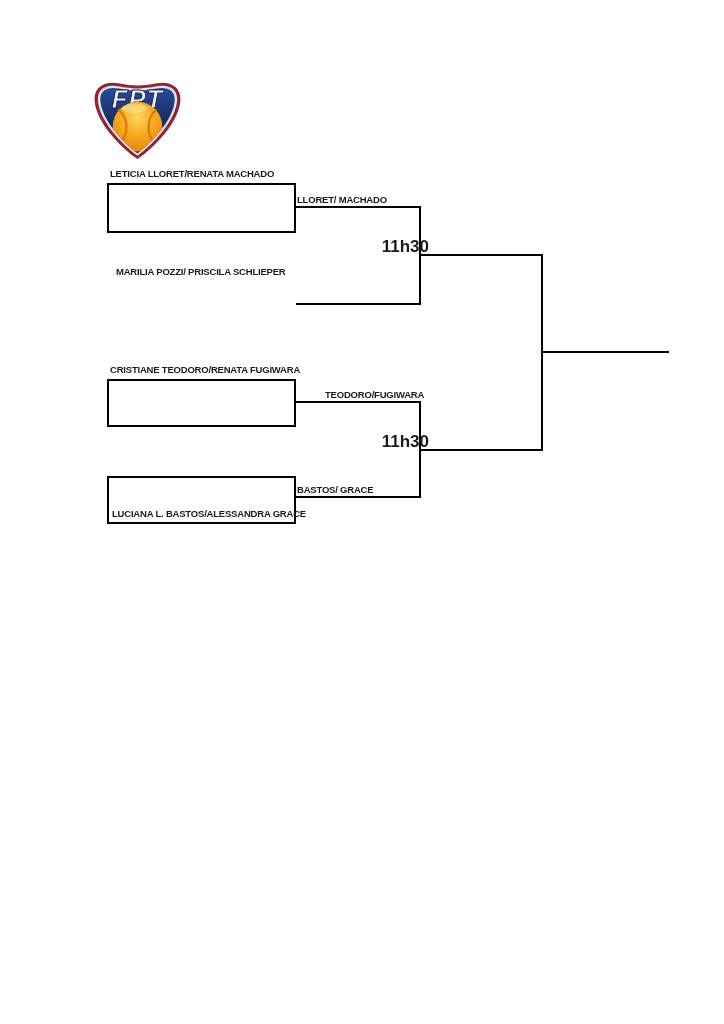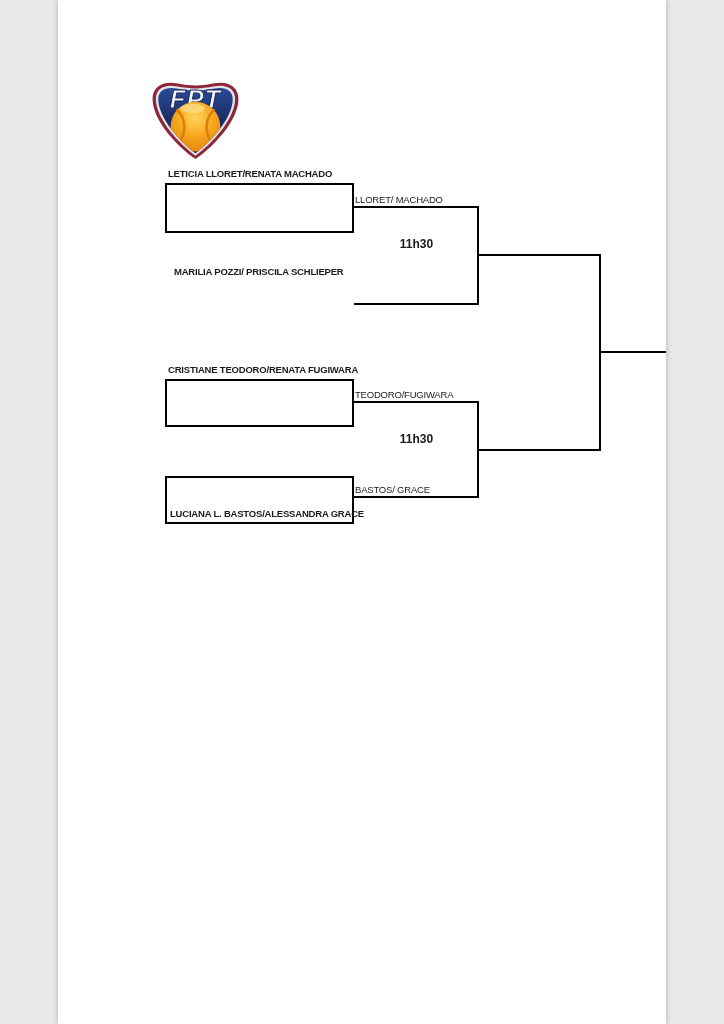--- a/index.html
+++ b/index.html
@@ -3,21 +3,21 @@
 <meta charset="utf-8">
 <style>
   html, body {
     margin: 0;
     padding: 0;
     background: #e9e9e9;
     font-family: "Liberation Sans", sans-serif;
   }
   .page {
     position: relative;
-    width: 608px;
+    width: 724px;
     height: 1024px;
     margin: 0 auto;
     background: #ffffff;
     overflow: hidden;
     box-shadow: 0 0 6px rgba(0,0,0,.25);
   }
   .logo {
     position: absolute;
     left: 89px;
     top: 77px;
@@ -89,34 +89,34 @@
   .h-b2 { left: 296px; top: 496px; width: 125px; height: 2px; }
   .v-b  { left: 419px; top: 401px; width: 2px;  height: 97px; }
   
   .h-feed-top    { left: 419px; top: 254px; width: 124px; height: 2px; }
   .h-feed-bottom { left: 419px; top: 449px; width: 124px; height: 2px; }
   .v-final       { left: 541px; top: 254px; width: 2px;  height: 197px; }
   .h-winner      { left: 541px; top: 351px; width: 128px; height: 2px; }
   .winner-label {
     position: absolute;
     font-size: 9.5px;
-    font-weight: normal;
+    font-weight: bold;
     color: #1a1a1a;
     letter-spacing: -0.2px;
     white-space: nowrap;
   }
   .winner-top-1    { left: 297px; top: 194px; }
-  .winner-top-2    { left: 297px; top: 389px; }
+  .winner-top-2    { left: 297px; top: 389px; padding-left: 28px; }
   .winner-bottom-2 { left: 297px; top: 484px; text-align: center; }
   .round-time {
     position: absolute;
     width: 125px;
-    left: 296px;
-    text-align: center;
-    font-size: 12px;
+    left: 304px;
+    text-align: right;
+    font-size: 17px;
     font-weight: bold;
     color: #1a1a1a;
   }
   .time-top    { top: 237px; }
   .time-bottom { top: 432px; }
 </style>
 </head>
 <body>
 
 <div class="page">

